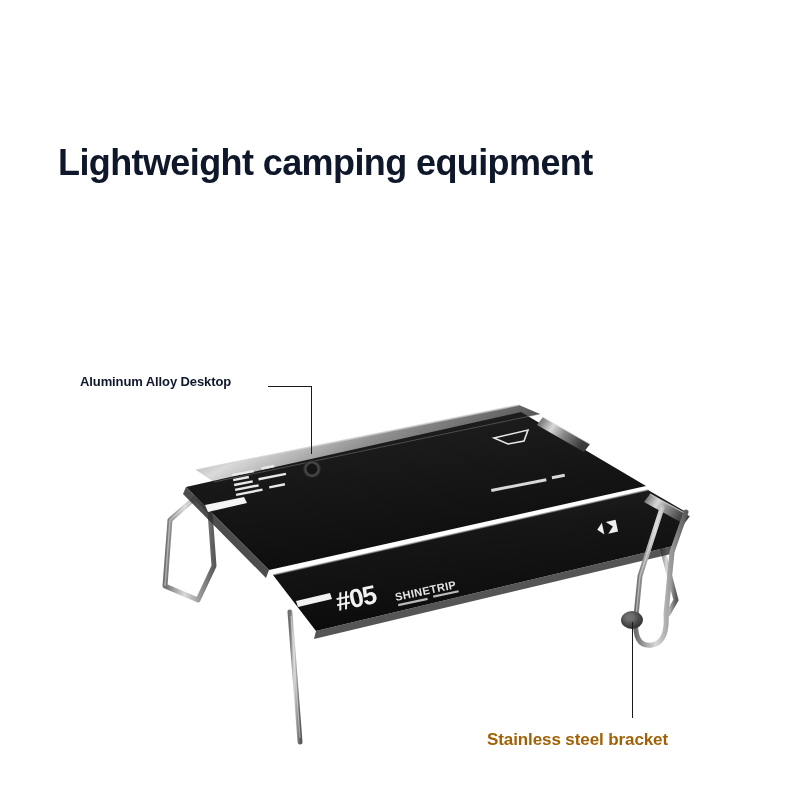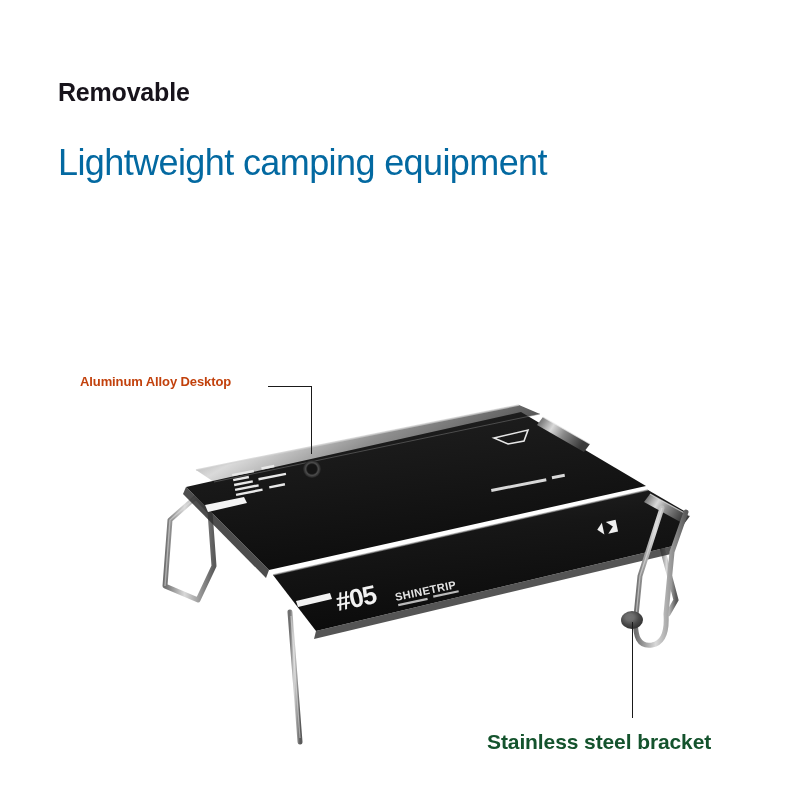--- a/index.html
+++ b/index.html
@@ -30,23 +30,23 @@
     font-weight: 700;
     letter-spacing: -0.2px;
     color: #17131b;
     white-space: nowrap;
   }
   .headline {
     position: absolute;
     left: 58px;
     top: 142px;
     font-size: 36px;
-    font-weight: 400;
+    font-weight: 700;
     letter-spacing: -0.6px;
-    color: #0369a1;
+    color: #0f172a;
     white-space: nowrap;
   }
   .subhead {
     position: absolute;
     left: 37px;
     top: 240px;
     font-size: 23px;
     font-weight: 700;
     letter-spacing: -0.3px;
     color: #1b1420;
@@ -54,31 +54,31 @@
   }
 
   
   .callout-top {
     position: absolute;
     left: 80px;
     top: 374px;
     font-size: 13px;
     font-weight: 700;
     letter-spacing: -0.1px;
-    color: #c2410c;
+    color: #0f172a;
     white-space: nowrap;
   }
   .callout-bottom {
     position: absolute;
     left: 487px;
     top: 730px;
-    font-size: 21px;
+    font-size: 17px;
     font-weight: 700;
     letter-spacing: -0.1px;
-    color: #14532d;
+    color: #a16207;
     white-space: nowrap;
   }
 
   
   .leader {
     position: absolute;
     background: #1a1a1a;
   }
   .leader-top-h {
     left: 268px;
@@ -112,21 +112,20 @@
   .micro {
     font-family: "Liberation Sans", sans-serif;
     fill: #e8e8e8;
   }
 </style>
 </head>
 <body>
 
 <div id="poster">
 
-  <div class="kicker">Removable</div>
 
   <div class="headline">Lightweight camping equipment</div>
 
 
   <svg id="product" viewBox="0 0 800 800">
     <defs>
       <linearGradient id="topPanelGrad" x1="0" y1="0" x2="0.35" y2="1">
         <stop offset="0%" stop-color="#2b2b2b"></stop>
         <stop offset="25%" stop-color="#1c1c1c"></stop>
         <stop offset="100%" stop-color="#0d0d0d"></stop>

